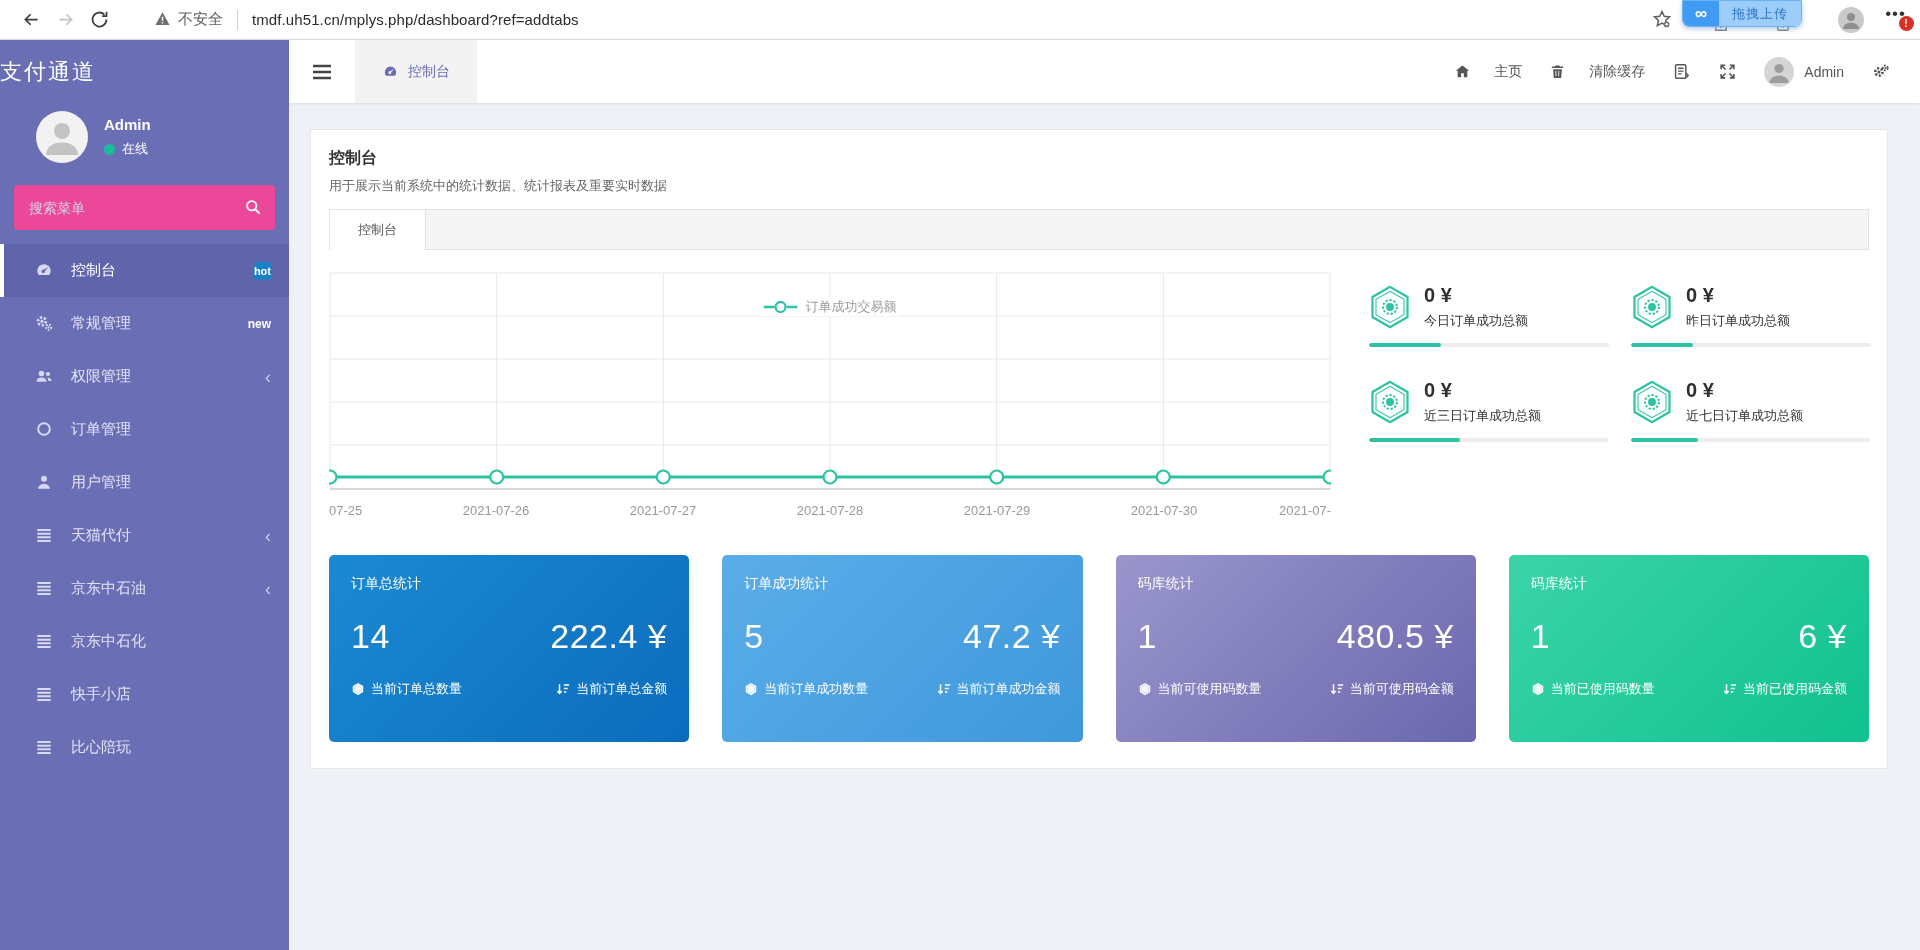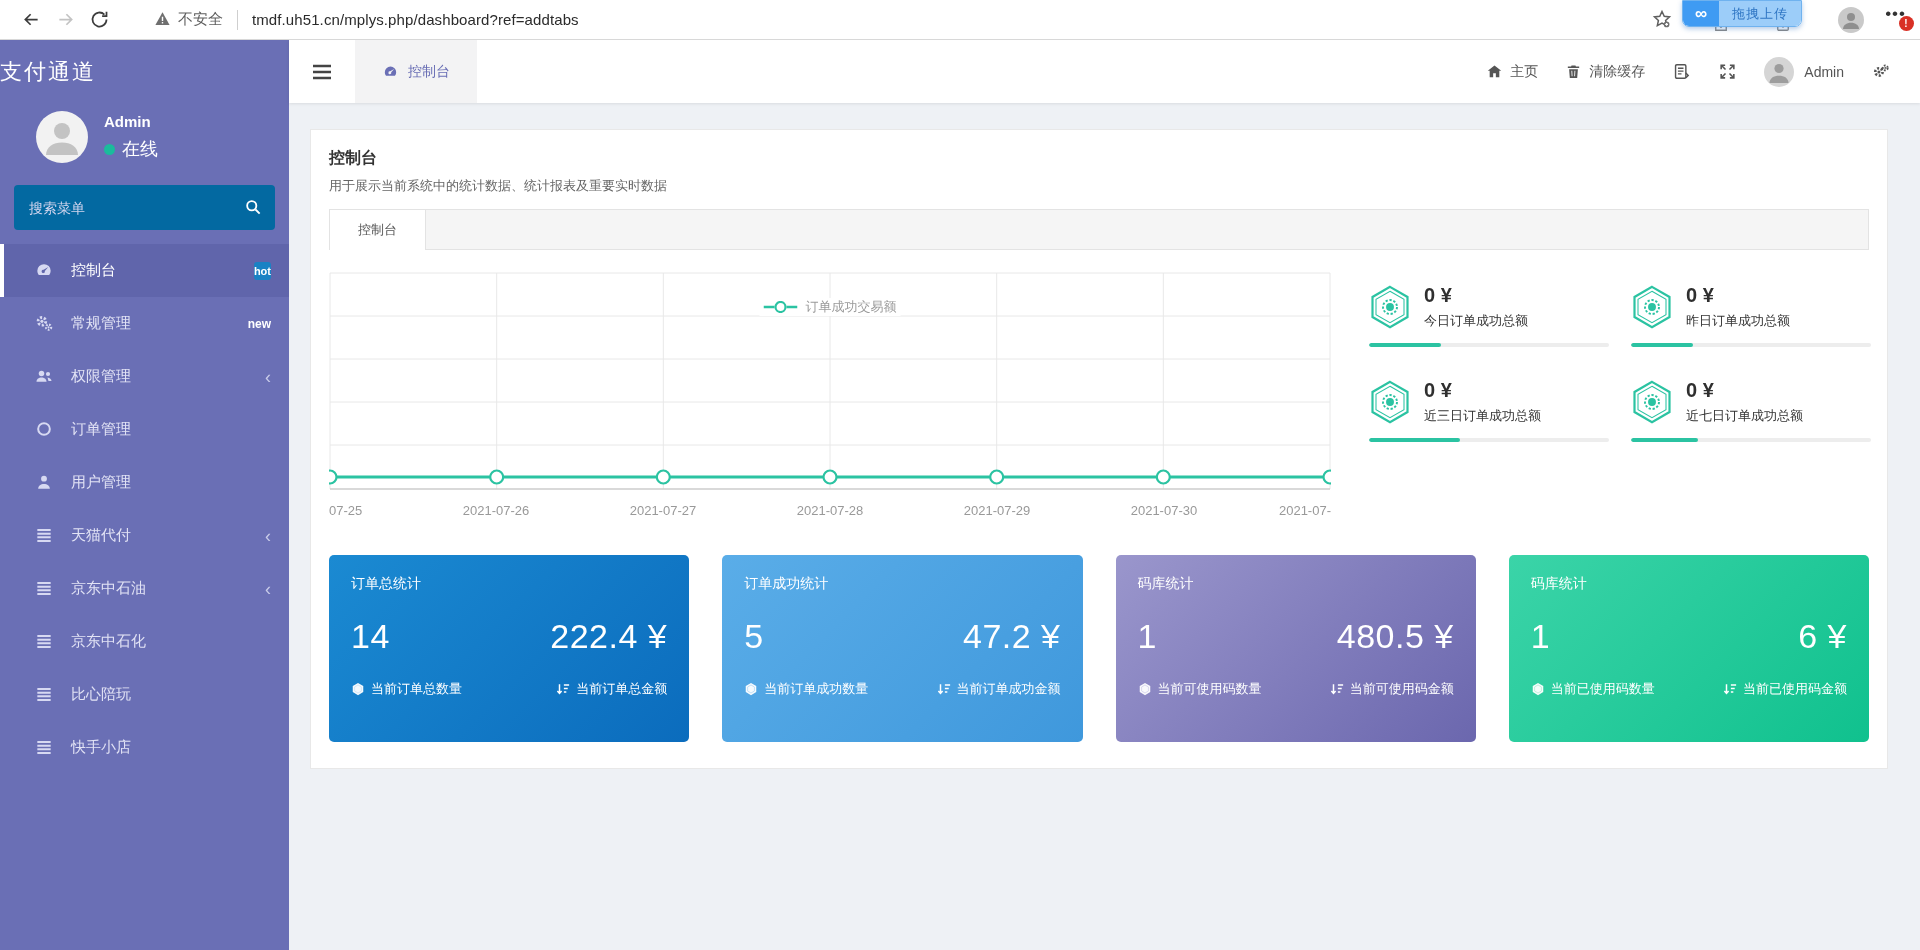--- a/index.html
+++ b/index.html
@@ -33,45 +33,45 @@
   .app { display:flex; height:910px; }
 
   
   .sidebar { width:289px; background:#6a6fb5; color:#e2e3f5; flex-shrink:0; }
   .side-title { text-align:left; color:#fff; font-size:22px; padding:17px 0 8px; letter-spacing:2px; }
   .side-user { display:flex; align-items:center; padding:16px 0 14px 36px; }
   .side-avatar { width:52px; height:52px; border-radius:50%; background:#f2f2f2; overflow:hidden; }
   .side-avatar svg { width:52px; height:52px; }
   .side-user-info { margin-left:16px; }
   .side-user-name { color:#fff; font-weight:bold; font-size:15px; }
-  .side-user-status { margin-top:7px; font-size:18px; color:#fff; display:flex; align-items:center; }
+  .side-user-status { margin-top:7px; font-size:13px; color:#fff; display:flex; align-items:center; }
   .online-dot { width:11px; height:11px; border-radius:50%; background:#1abc9c; margin-right:7px; }
   .side-search { margin:8px 14px 14px; position:relative; }
-  .side-search input { width:100%; height:45px; background:#0369a1; border:none; border-radius:4px; padding:0 40px 0 15px; color:#fff; font-size:14px; font-family:inherit; }
+  .side-search input { width:100%; height:45px; background:#ec4899; border:none; border-radius:4px; padding:0 40px 0 15px; color:#fff; font-size:14px; font-family:inherit; }
   .side-search input::placeholder { color:#d4d6ef; }
   .side-search .mag { position:absolute; right:12px; top:12px; color:#fff; }
   .side-search .mag svg { width:20px; height:20px; }
   .menu-item { height:53px; display:flex; align-items:center; padding:0 18px 0 34px; font-size:15px; cursor:pointer; position:relative; }
   .menu-item .micon { width:22px; height:22px; margin-right:15px; color:#d7d9f2; flex-shrink:0; }
   .menu-item .micon svg { width:20px; height:20px; }
   .menu-item.active { background:#6065ab; color:#fff; }
   .menu-item.active::before { content:""; position:absolute; left:0; top:0; bottom:0; width:4px; background:#fff; }
   .badge-hot { margin-left:auto; background:#1a82c4; color:#fff; font-size:11px; font-weight:bold; padding:3px 0; border-radius:3px; }
   .badge-new { margin-left:auto; color:#fff; font-size:12px; font-weight:bold; }
   .chev { margin-left:auto; color:#c9cce9; font-size:18px; line-height:1; }
 
   
   .main { flex:1; display:flex; flex-direction:column; min-width:0; }
   .navbar { height:63px; background:#fff; display:flex; align-items:stretch; box-shadow:0 1px 3px rgba(0,0,0,.09); position:relative; z-index:10; }
   .burger { width:66px; display:flex; align-items:center; justify-content:center; color:#444; cursor:pointer; }
   .burger svg { width:20px; height:16px; }
   .nav-tab { display:flex; align-items:center; gap:9px; padding:0 27px; background:#f3f3f4; color:#6a6fb5; font-size:14px; cursor:pointer; }
   .nav-tab svg { width:17px; height:17px; }
   .nav-right { margin-left:auto; display:flex; align-items:center; gap:27px; padding-right:30px; color:#555; font-size:14px; }
-  .nav-link { display:flex; align-items:center; gap:7px; cursor:pointer; }
+  .nav-link { display:flex; align-items:center; gap:23px; cursor:pointer; }
   .nav-link svg { width:17px; height:17px; color:#555; }
   .nav-iconbtn svg { width:19px; height:19px; color:#555; display:block; }
   .nav-profile { display:flex; align-items:center; gap:10px; cursor:pointer; }
   .nav-avatar { width:30px; height:30px; border-radius:50%; background:#d5d5d5; overflow:hidden; }
   .nav-avatar svg { width:30px; height:30px; }
 
   
   .content { flex:1; background:#eef1f5; padding:26px 32px 0 21px; }
   .panel { background:#fff; border:1px solid #e8e8e8; height:640px; padding:18px; }
   .page-title { font-size:16px; font-weight:bold; color:#333; }
@@ -256,27 +256,27 @@
     <div class="menu-item">
       <span class="micon"><svg viewBox="0 0 24 24" stroke="currentColor" stroke-width="2.4">
             <path d="M4 6h16M4 10.4h16M4 14.8h16M4 19.2h16"></path>
           </svg></span>
       <span>京东中石化</span>
     </div>
     <div class="menu-item">
       <span class="micon"><svg viewBox="0 0 24 24" stroke="currentColor" stroke-width="2.4">
             <path d="M4 6h16M4 10.4h16M4 14.8h16M4 19.2h16"></path>
           </svg></span>
-      <span>比心陪玩</span>
+      <span>快手小店</span>
     </div>
     <div class="menu-item">
       <span class="micon"><svg viewBox="0 0 24 24" stroke="currentColor" stroke-width="2.4">
             <path d="M4 6h16M4 10.4h16M4 14.8h16M4 19.2h16"></path>
           </svg></span>
-      <span>快手小店</span>
+      <span>比心陪玩</span>
     </div>
   </div>
 
   <div class="main">
     <div class="navbar">
       <span class="burger">
         <svg viewBox="0 0 20 16" stroke="currentColor" stroke-width="2.4">
             <path d="M1 2h18M1 8h18M1 14h18"></path>
           </svg>
       </span>

